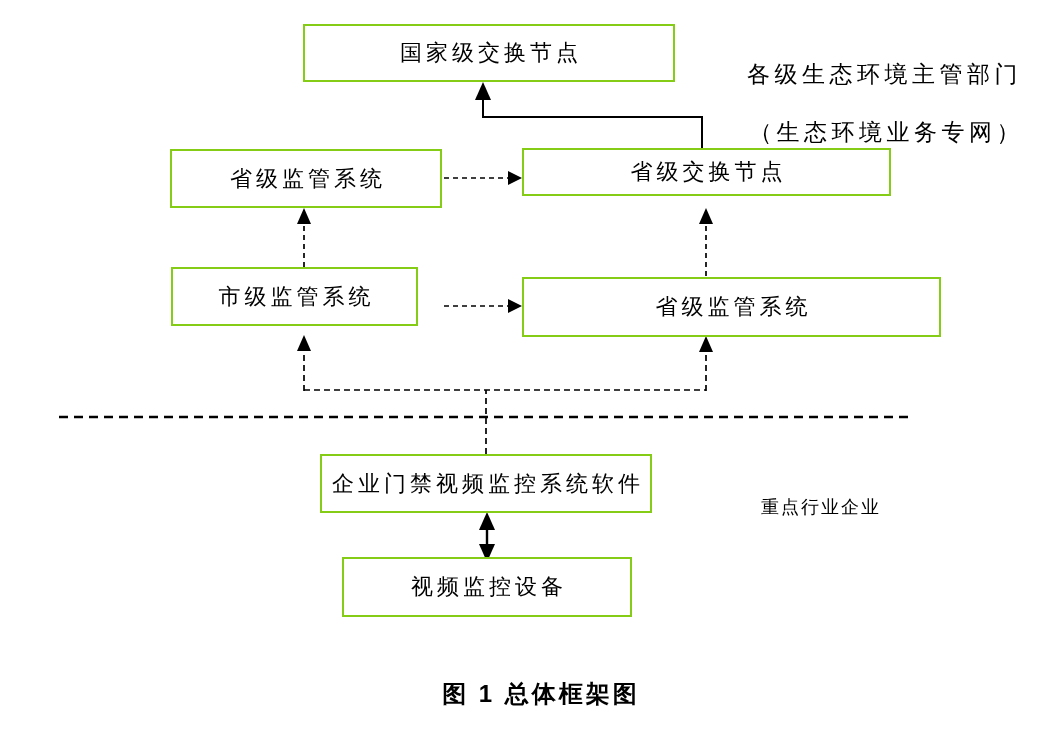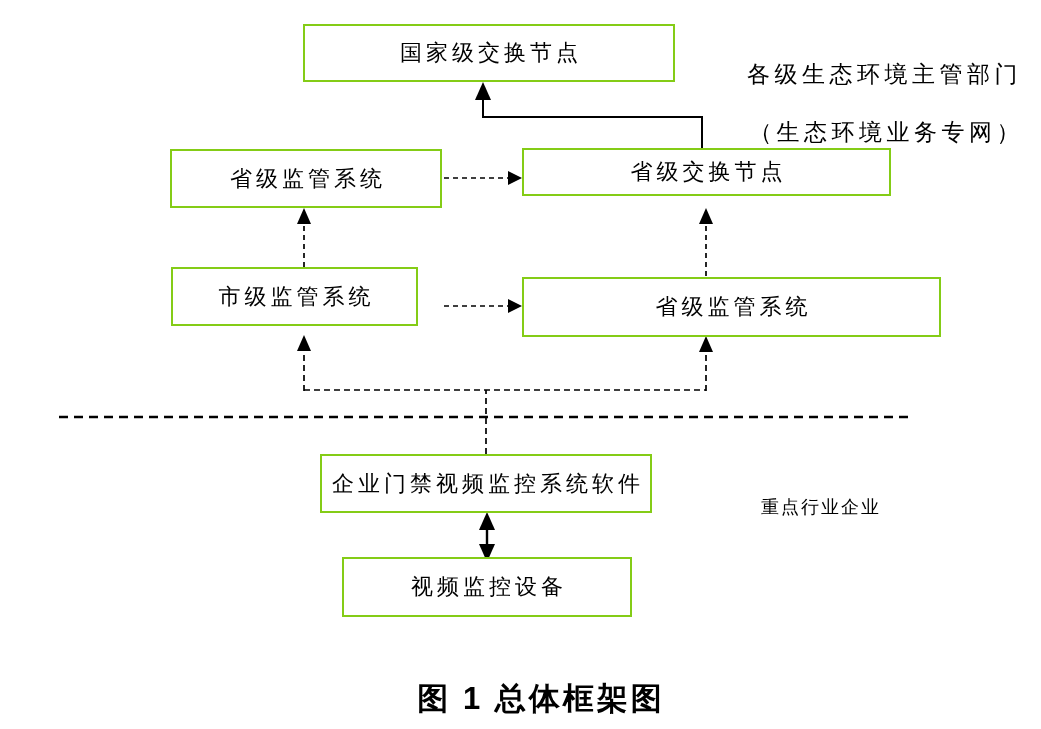--- a/index.html
+++ b/index.html
@@ -54,21 +54,21 @@
   #lbl-gov2 { left: 749px; top: 117px; }
   #lbl-ent-zone { left: 761px; top: 495px; font-size: 18px; letter-spacing: 2px; }
   .caption {
     position: absolute;
     left: 391px;
     top: 678px;
     width: 300px;
     text-align: center;
     font-family: "Liberation Sans", "DejaVu Sans", sans-serif;
     font-weight: bold;
-    font-size: 31px;
+    font-size: 24px;
     letter-spacing: 3px;
     color: #000000;
     white-space: nowrap;
   }
 </style>
 </head>
 <body>
 
 <div class="canvas">
 

